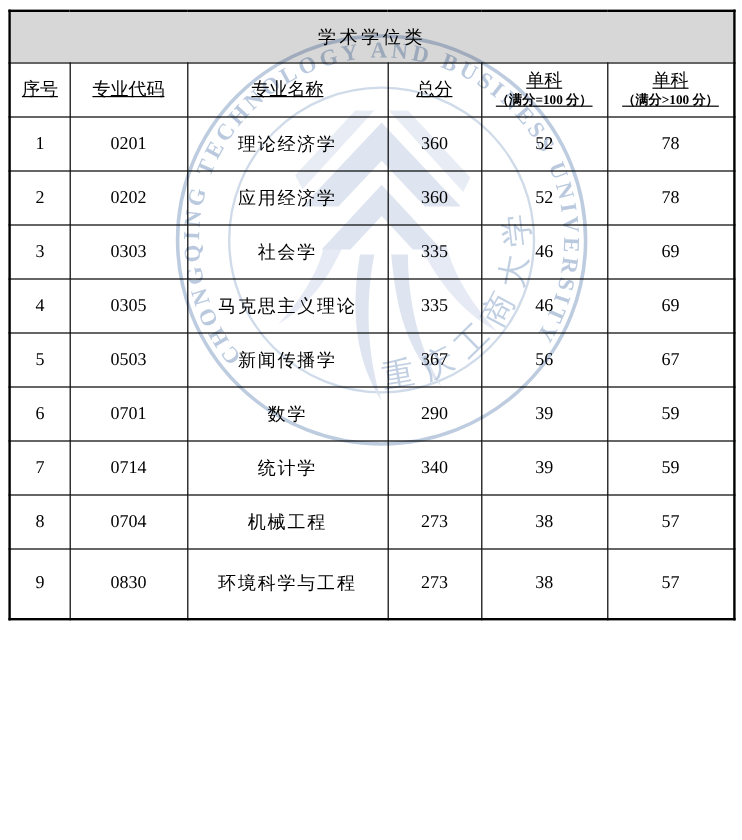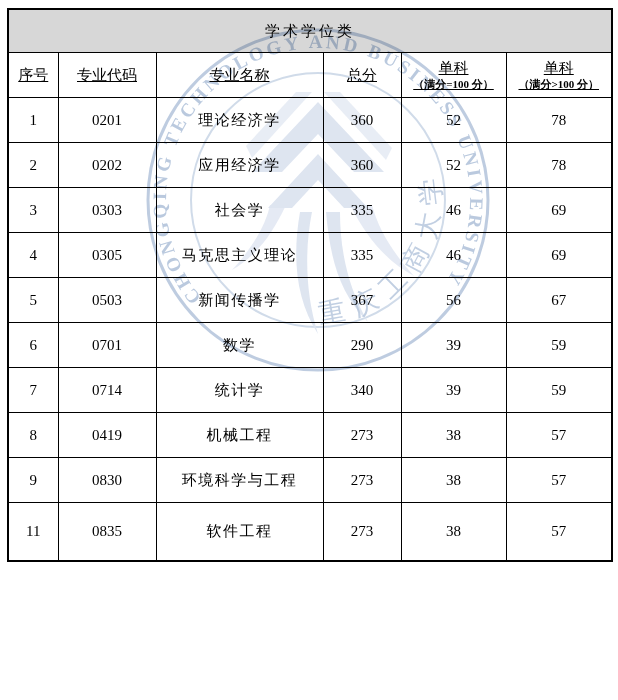--- a/index.html
+++ b/index.html
@@ -149,38 +149,30 @@
         <tr>
       <td>7</td>
       <td>0714</td>
       <td class="cell-name">统计学</td>
       <td>340</td>
       <td>39</td>
       <td>59</td>
     </tr>
         <tr>
       <td>8</td>
-      <td>0419</td>
+      <td>0704</td>
       <td class="cell-name">机械工程</td>
       <td>273</td>
       <td>38</td>
       <td>57</td>
     </tr>
         <tr>
       <td>9</td>
       <td>0830</td>
       <td class="cell-name">环境科学与工程</td>
       <td>273</td>
       <td>38</td>
       <td>57</td>
     </tr>
-        <tr>
-      <td>11</td>
-      <td>0835</td>
-      <td class="cell-name">软件工程</td>
-      <td>273</td>
-      <td>38</td>
-      <td>57</td>
-    </tr>
       </tbody>
   </table>
 
 </div>
 
 </body></html>

